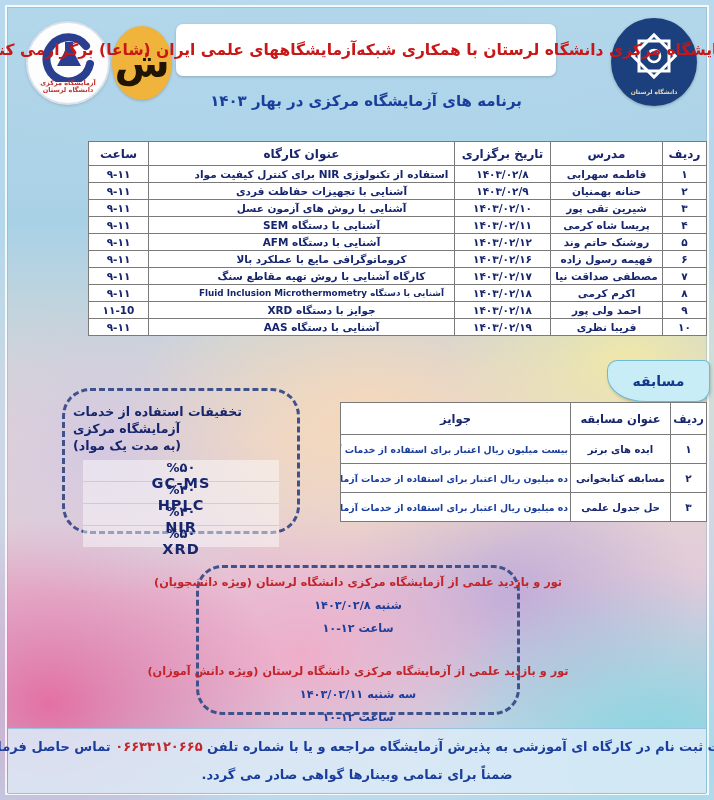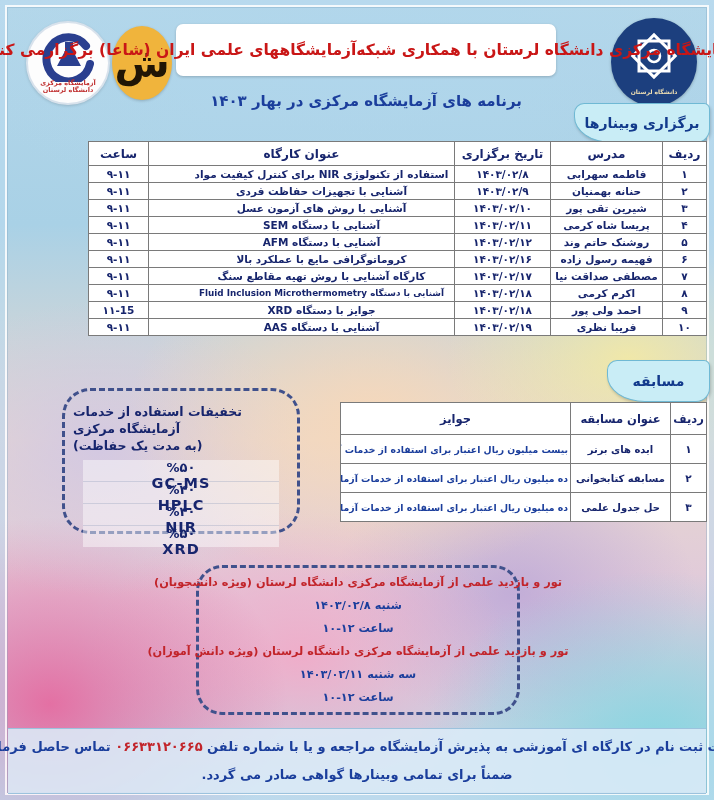--- a/index.html
+++ b/index.html
@@ -75,21 +75,21 @@
   .disc-rows{margin:6px 18px 0 18px;background:rgba(255,255,255,.45);}
   .disc-row{display:flex;align-items:center;height:21px;border-bottom:1px solid rgba(150,160,190,.35);flex-direction:column;}
   .disc-row:last-child{border-bottom:none;}
   .disc-value{width:70px;text-align:center;color:#17256d;font-size:13px;}
   .disc-service{flex:1;text-align:center;color:#17256d;font-size:14.5px;letter-spacing:1px;}
   
   .tour-box{position:absolute;left:196px;top:565px;width:324px;height:150px;
     border:3px dashed #40518c;border-radius:26px;box-sizing:border-box;
     display:flex;flex-direction:column;align-items:center;justify-content:center;}
   .tour-box div{font-size:11.3px;line-height:23px;text-align:center;white-space:nowrap;}
-  .tour-title{color:#c2242a;}
+  .tour-title{color:#c2242a;margin-top:20px;}
   .tour-line{color:#1b3e9c;}
   
   .footer-strip{position:absolute;left:8px;top:728px;width:698px;height:64px;
     background:rgba(219,234,247,.88);border-top:1px solid #9cc2dd;border-bottom:1px solid #9cc2dd;
     display:flex;flex-direction:column;align-items:center;justify-content:center;}
   .footer-strip div{color:#1b3e9c;font-size:13px;line-height:28px;text-align:center;white-space:nowrap;}
 </style>
 </head>
 <body>
 
@@ -118,21 +118,20 @@
     </span>
     <div class="cap">دانشگاه لرستان</div>
   </div>
 
   <div class="title-box">
     <div>آزمایشگاه مرکزی دانشگاه لرستان با همکاری شبکه</div>
     <div>آزمایشگاههای علمی ایران (شاعا) برگزارمی کند</div>
   </div>
   <div class="subtitle">برنامه های آزمایشگاه مرکزی در بهار ۱۴۰۳</div>
 
-  <div class="tab webinar-tab">برگزاری وبینارها</div>
 
   <table class="webinar-table">
     <colgroup>
         <col style="width:44px">
         <col style="width:112px">
         <col style="width:96px">
         <col style="width:306px">
         <col style="width:60px">
       </colgroup>
     <thead>
@@ -199,21 +198,21 @@
           <td>اکرم کرمی</td>
           <td><span class="ltr">۱۴۰۳/۰۲/۱۸</span></td>
           <td class="c-title long">آشنایی با دستگاه Fluid Inclusion Microthermometry</td>
           <td><span class="ltr">۹-۱۱</span></td>
         </tr>
       <tr>
           <td>۹</td>
           <td>احمد ولی پور</td>
           <td><span class="ltr">۱۴۰۳/۰۲/۱۸</span></td>
           <td class="c-title">جوایز با دستگاه XRD</td>
-          <td><span class="ltr">۱۱-15</span></td>
+          <td><span class="ltr">۱۱-10</span></td>
         </tr>
       <tr>
           <td>۱۰</td>
           <td>فریبا نظری</td>
           <td><span class="ltr">۱۴۰۳/۰۲/۱۹</span></td>
           <td class="c-title">آشنایی با دستگاه AAS</td>
           <td><span class="ltr">۹-۱۱</span></td>
         </tr>
     </tbody>
   </table>
@@ -248,21 +247,21 @@
         <td class="c-no">۳</td>
         <td class="c-name">حل جدول علمی</td>
         <td><span>ده میلیون ریال اعتبار برای استفاده از خدمات آزمایشگاه مرکزی</span> </td>
       </tr>
     </tbody>
   </table>
 
   <div class="discount-box">
     <div class="discount-title">
       <span>تخفیفات استفاده از خدمات آزمایشگاه مرکزی</span><br>
-      <span>(به مدت یک حفاظت)</span>
+      <span>(به مدت یک مواد)</span>
     </div>
     <div class="disc-rows">
       <div class="disc-row" dir="ltr">
         <span class="disc-value ltr">%۵۰</span>
         <span class="disc-service">GC-MS</span>
       </div>
       <div class="disc-row" dir="ltr">
         <span class="disc-value ltr">%۴۰</span>
         <span class="disc-service">HPLC</span>
       </div>

